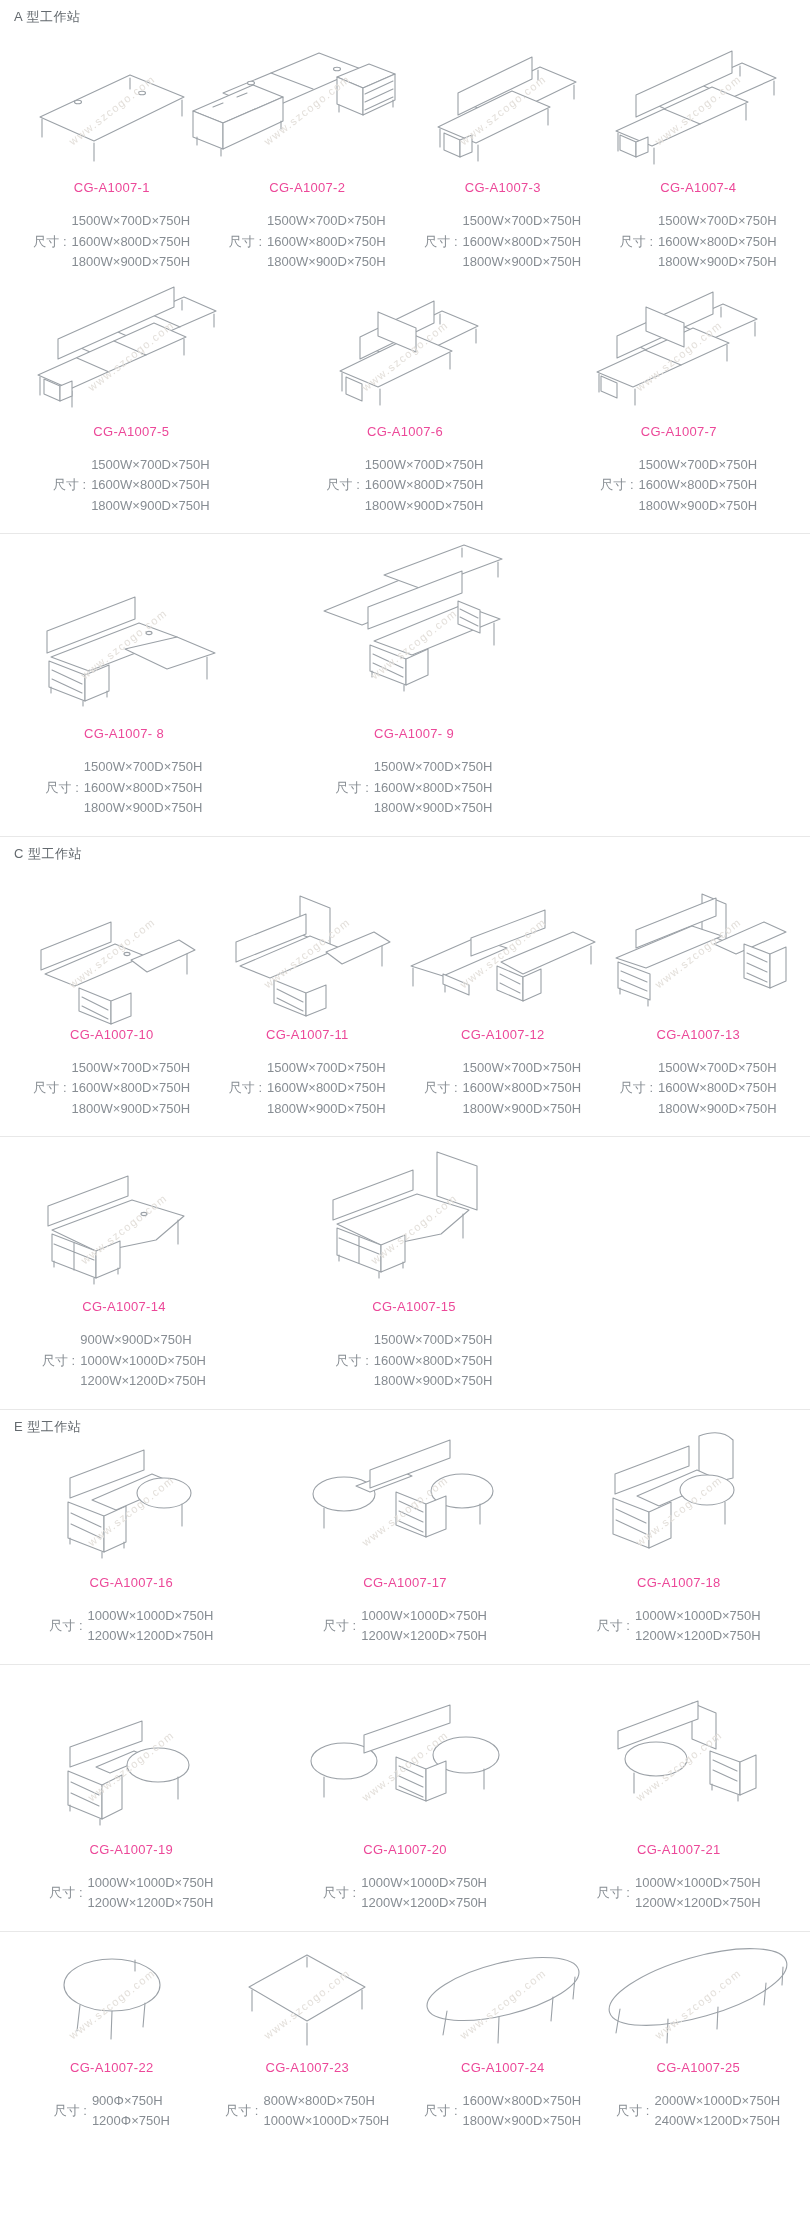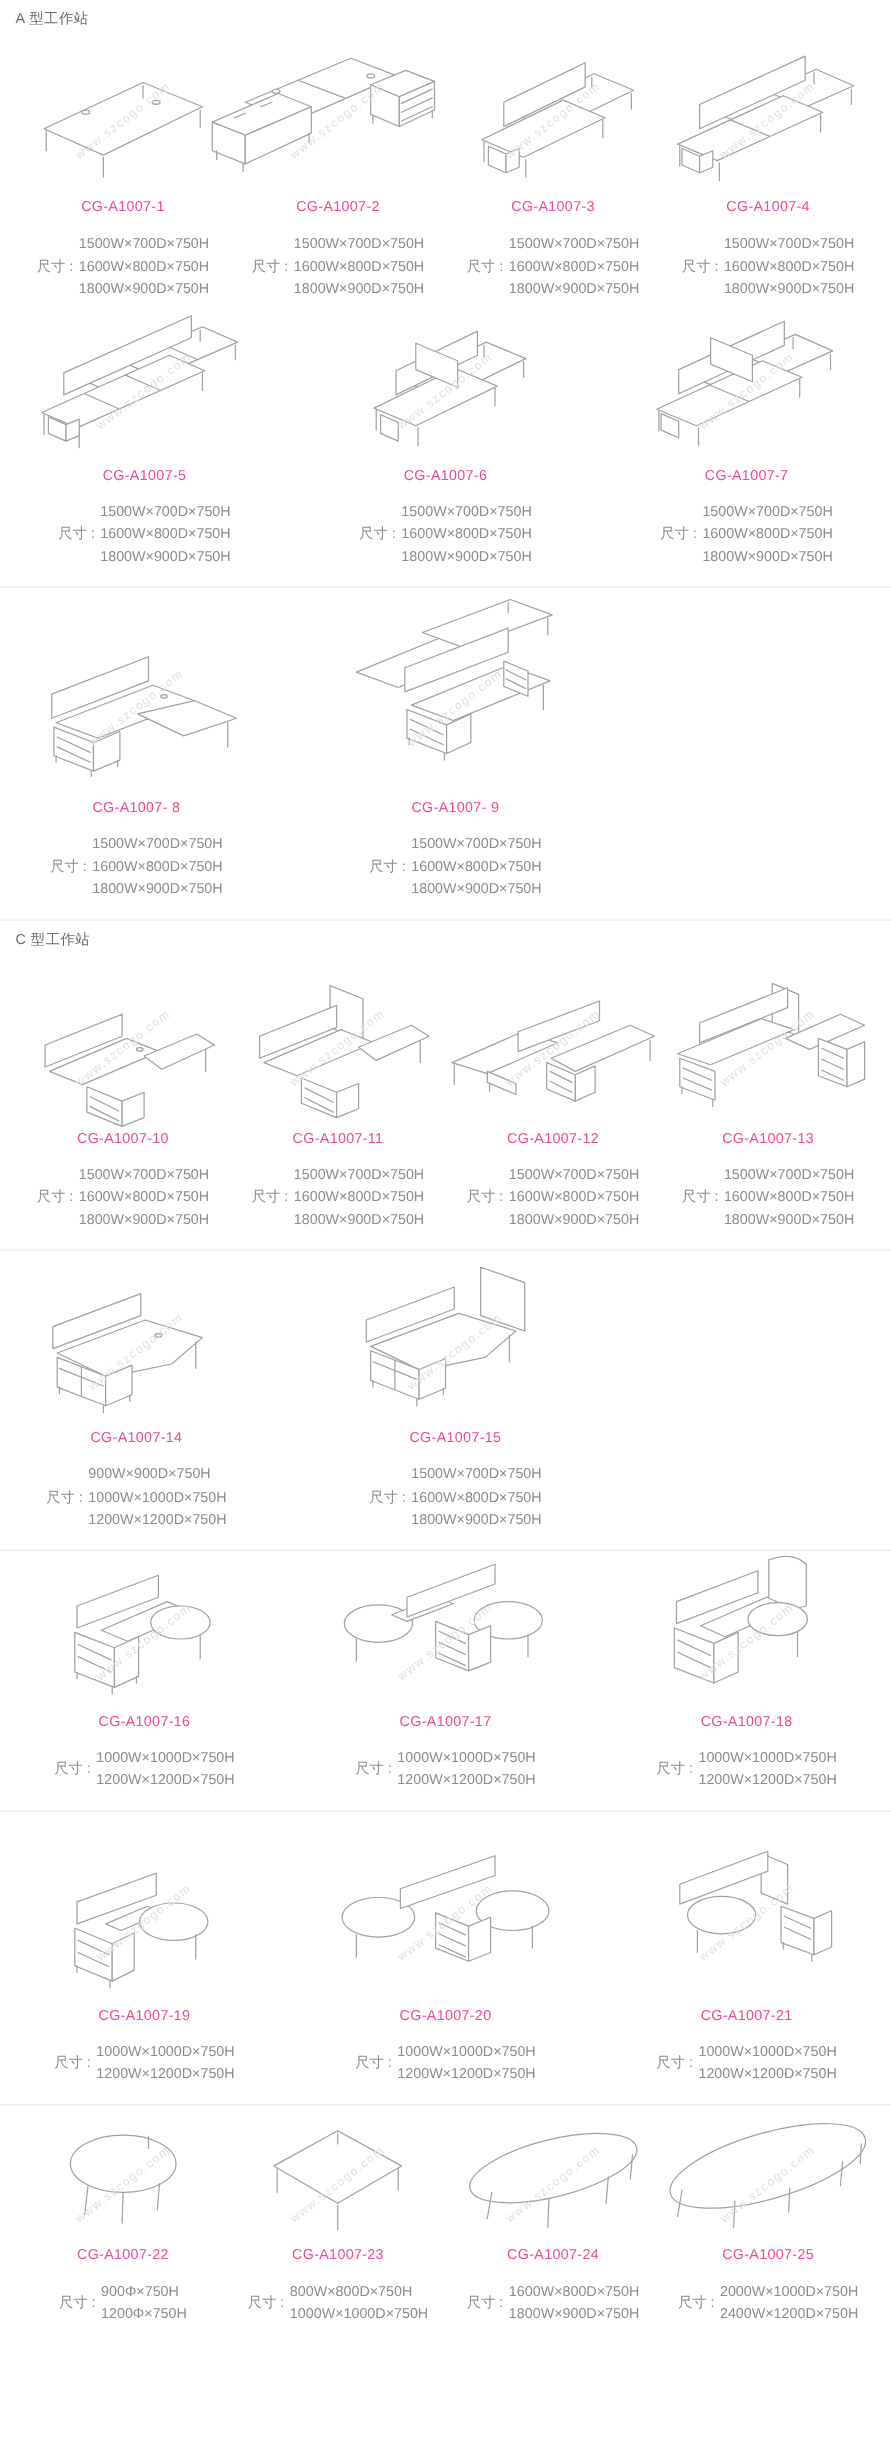--- a/index.html
+++ b/index.html
@@ -439,20 +439,21 @@
             <div class="dims-values">
               <div>1500W×700D×750H</div>
               <div>1600W×800D×750H</div>
               <div>1800W×900D×750H</div>
             </div>
           </div>
         </div>
       </div>
     </div>
     <div class="sec">
+      <h2 class="sec-title">E 型工作站</h2>
       <div class="row cols-3">
         <div class="card">
           <div class="drawing h120">
             <svg width="150" height="132" viewBox="0 0 150 132">
               <g stroke="#9ba1a7" stroke-width="1.1" fill="none" stroke-linejoin="round" stroke-linecap="round">
                 <polygon fill="#ffffff" points="14,68 88,40 88,20 14,48"></polygon>
                 <polygon fill="#ffffff" points="12,72 48,86 48,122 12,108"></polygon>
                 <polygon fill="#ffffff" points="48,86 70,76 70,112 48,122"></polygon>
                 <path d="M15,83 L45,97 M15,94 L45,108 M14,108 V114 M46,122 V128 M68,112 V118"></path>
                 <polygon fill="#ffffff" points="36,70 96,44 120,54 60,80"></polygon>

